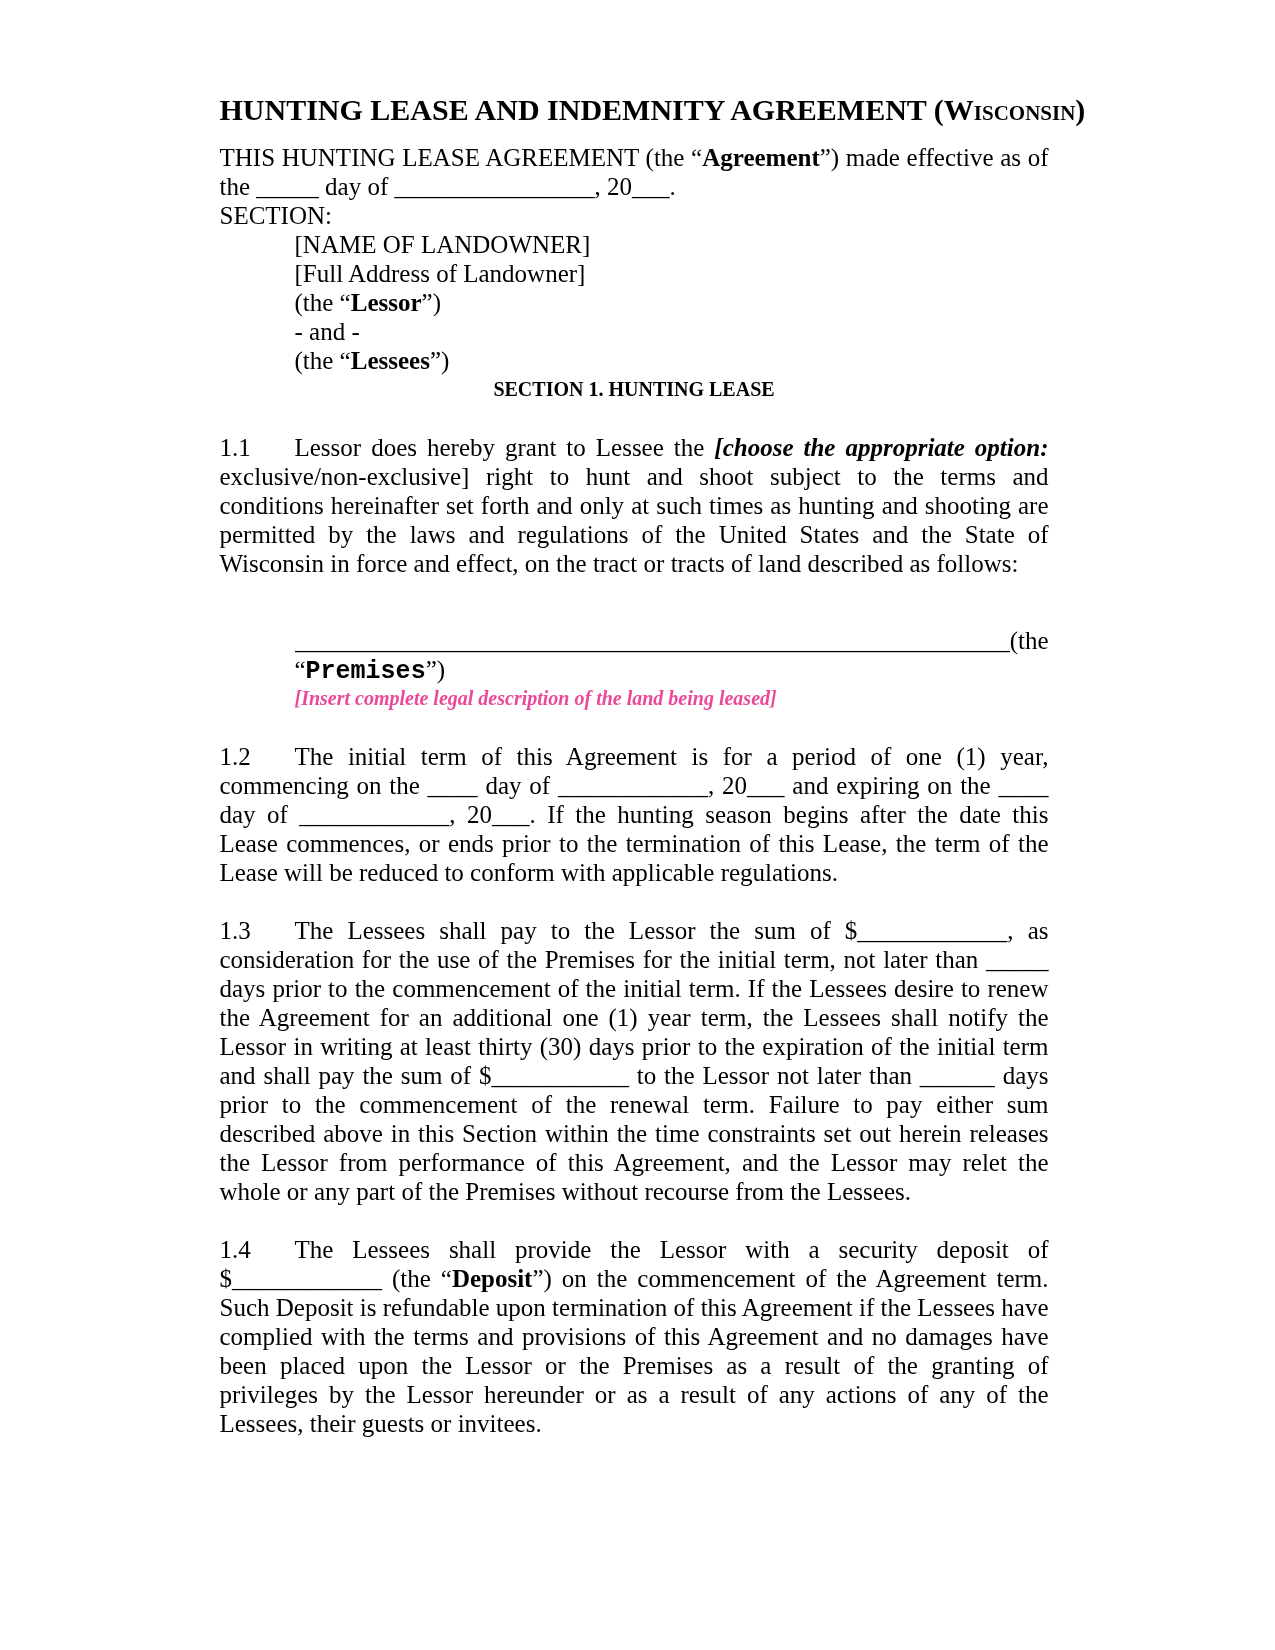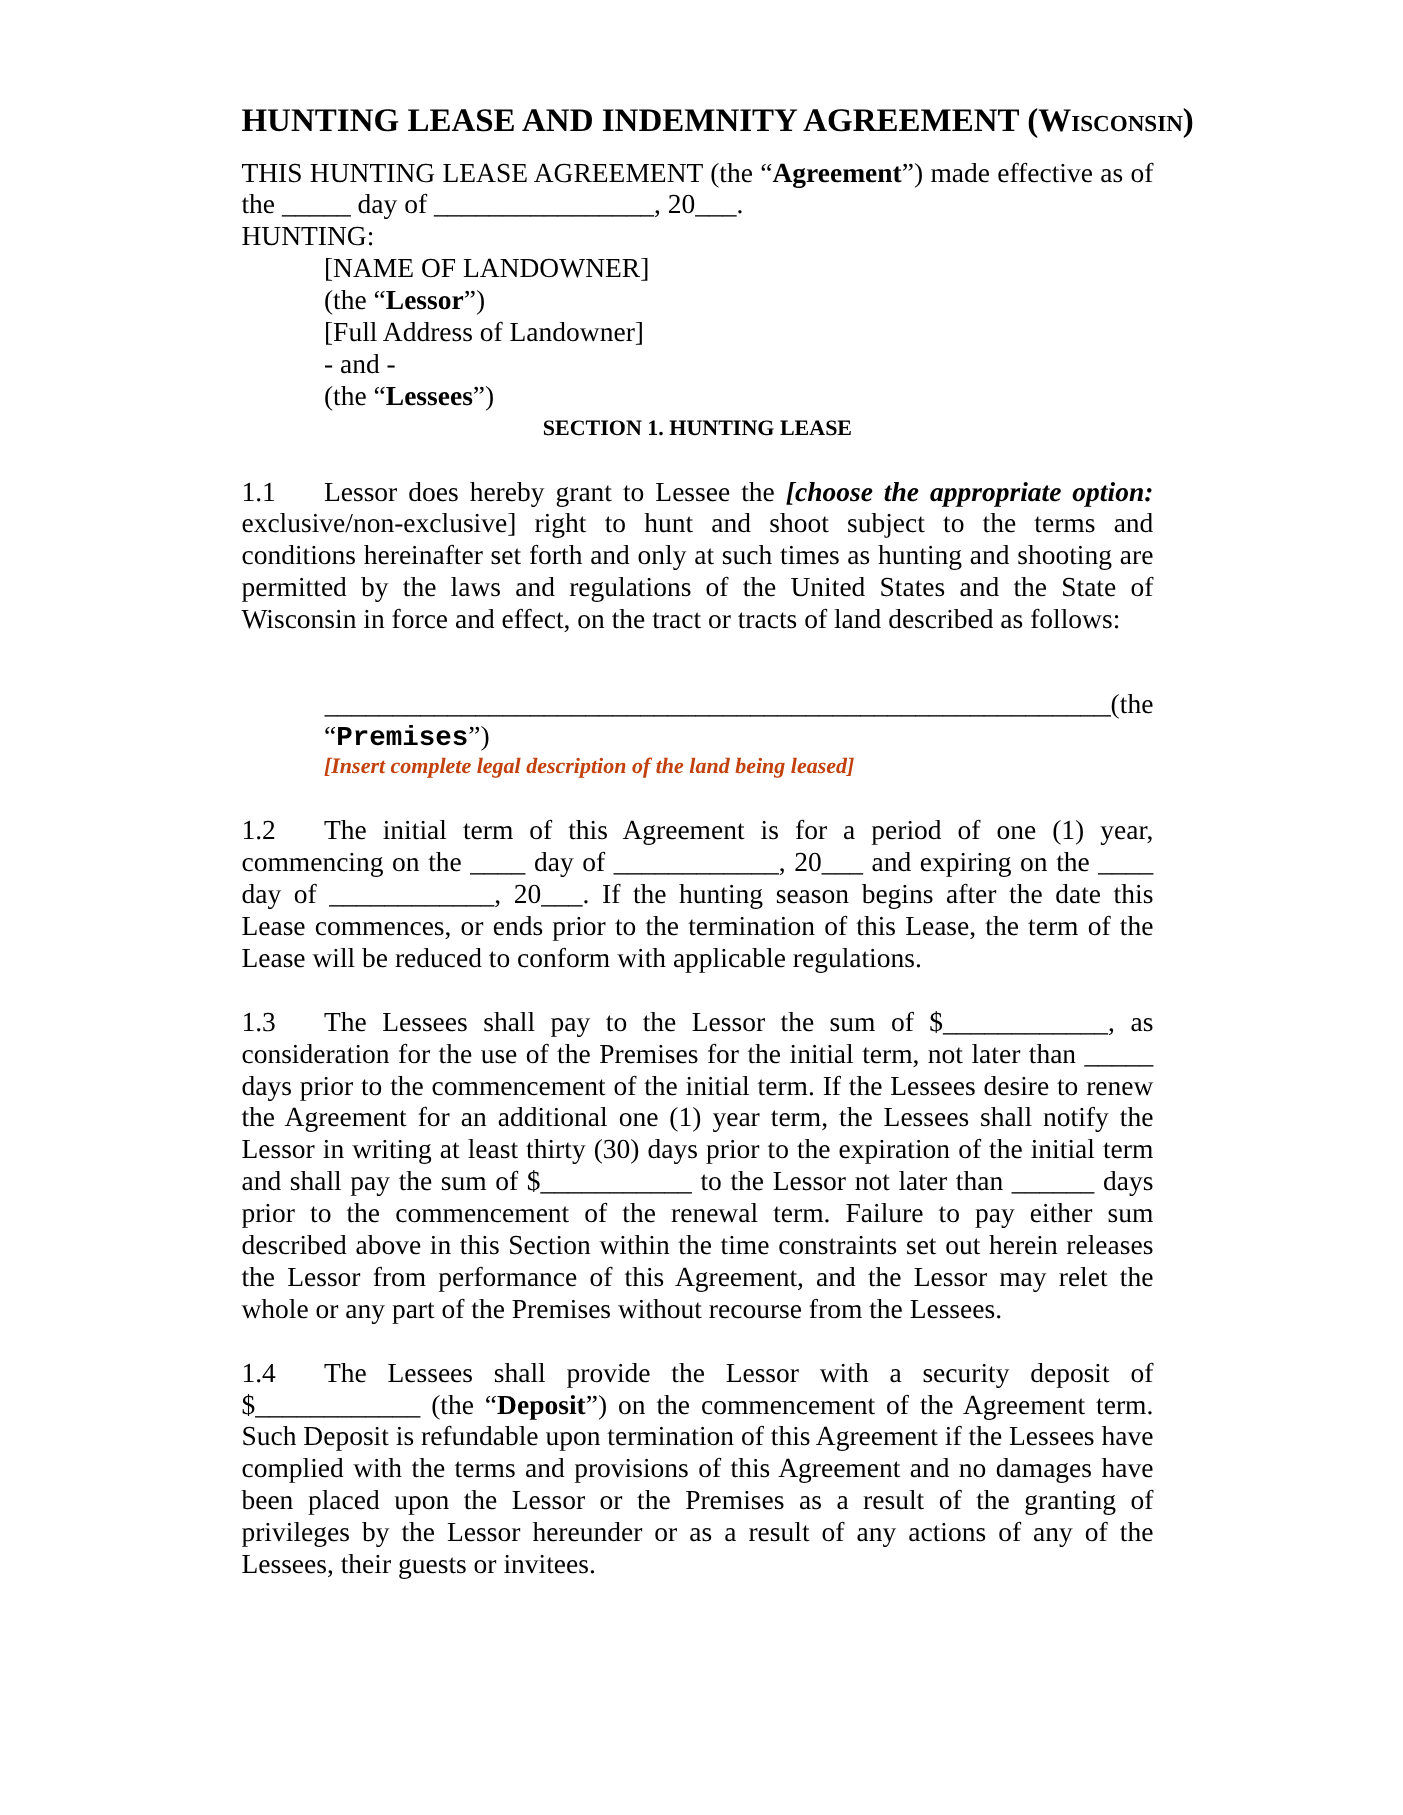--- a/index.html
+++ b/index.html
@@ -58,41 +58,41 @@
 <body>
 
 <div class="page">
 
   <div class="title">
     <span>HUNTING LEASE AND INDEMNITY AGREEMENT (</span><span class="smallcaps">Wisconsin</span><span>)</span>
   </div>
 
   <div class="justify"><span>THIS HUNTING LEASE AGREEMENT (the “</span><span style="font-weight: bold;">Agreement</span><span>”) made effective as of the _____ day of ________________, 20___.</span></div>
 
-  <div>HUNTING:</div>
+  <div>SECTION:</div>
 
   <div class="indent">
     <div>[NAME OF LANDOWNER]</div>
+    <div>[Full Address of Landowner]</div>
     <div><span>(the “</span><span style="font-weight: bold;">Lessor</span><span>”)</span></div>
-    <div>[Full Address of Landowner]</div>
     <div>- and -</div>
     <div><span>(the “</span><span style="font-weight: bold;">Lessees</span><span>”)</span></div>
   </div>
 
   <div class="section-heading">SECTION 1. HUNTING LEASE</div>
 
   <div class="para" style="margin-bottom:0;"><span class="pnum">1.1</span><span>Lessor does hereby grant to Lessee the </span><span style="font-weight: bold; font-style: italic;">[choose the appropriate option:</span><span> exclusive/non-exclusive] right to hunt and shoot subject to the terms and conditions hereinafter set forth and only at such times as hunting and shooting are permitted by the laws and regulations of the United States and the State of Wisconsin in force and effect, on the tract or tracts of land described as follows:</span></div>
 
   <div class="premises-block">
     <div class="blank-row">
       <span class="blank-line">______________________________________________________________</span>
       <span>(the</span>
     </div>
     <div class="indent"><span>“</span><span style="font-weight: bold; font-family: Liberation Mono, monospace;">Premises</span><span>”)</span></div>
-    <div class="indent note gap-after" style="color: #c2410c;">[Insert complete legal description of the land being leased]</div>
+    <div class="indent note gap-after" style="color: #ec4899;">[Insert complete legal description of the land being leased]</div>
   </div>
 
   <div class="para"><span class="pnum">1.2</span><span>The initial term of this Agreement is for a period of one (1) year, commencing on the ____ day of ____________, 20___ and expiring on the ____ day of ____________, 20___. If the hunting season begins after the date this Lease commences, or ends prior to the termination of this Lease, the term of the Lease will be reduced to conform with applicable regulations.</span></div>
 
   <div class="para"><span class="pnum">1.3</span><span>The Lessees shall pay to the Lessor the sum of $____________, as consideration for the use of the Premises for the initial term, not later than _____ days prior to the commencement of the initial term. If the Lessees desire to renew the Agreement for an additional one (1) year term, the Lessees shall notify the Lessor in writing at least thirty (30) days prior to the expiration of the initial term and shall pay the sum of $___________ to the Lessor not later than ______ days prior to the commencement of the renewal term. Failure to pay either sum described above in this Section within the time constraints set out herein releases the Lessor from performance of this Agreement, and the Lessor may relet the whole or any part of the Premises without recourse from the Lessees.</span></div>
 
   <div class="para"><span class="pnum">1.4</span><span>The Lessees shall provide the Lessor with a security deposit of $____________ (the “</span><span style="font-weight: bold;">Deposit</span><span>”) on the commencement of the Agreement term. Such Deposit is refundable upon termination of this Agreement if the Lessees have complied with the terms and provisions of this Agreement and no damages have been placed upon the Lessor or the Premises as a result of the granting of privileges by the Lessor hereunder or as a result of any actions of any of the Lessees, their guests or invitees.</span></div>
 
 </div>
 

